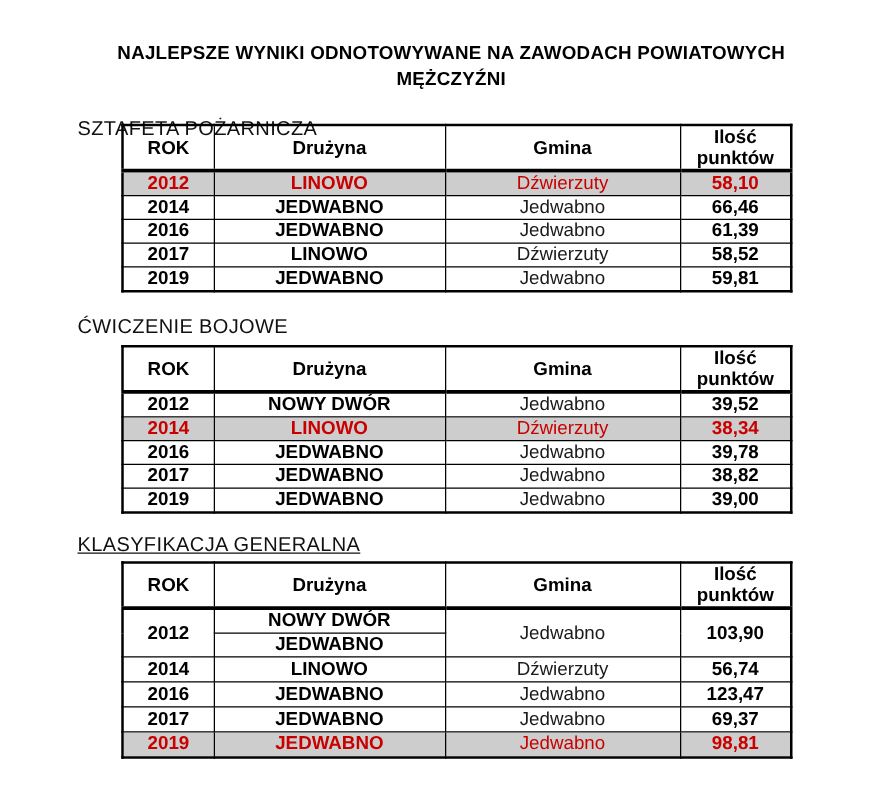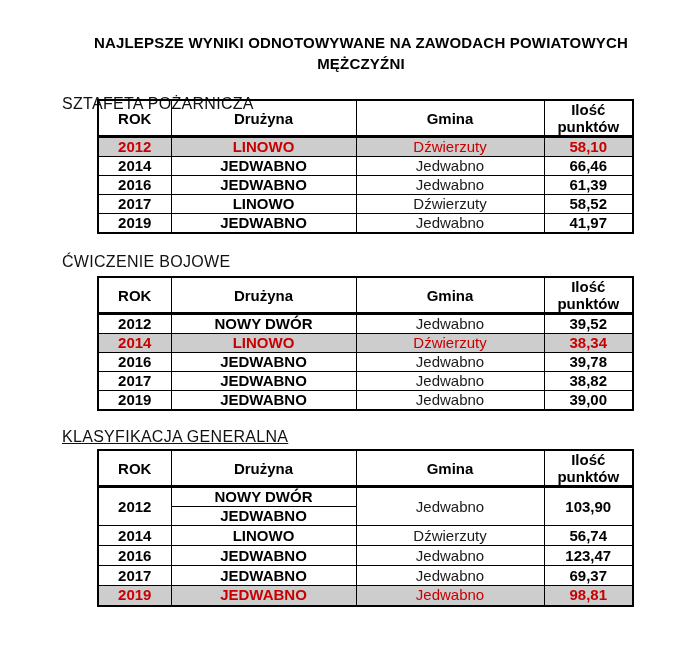--- a/index.html
+++ b/index.html
@@ -143,21 +143,21 @@
       <tr>
         <td>2017</td>
         <td>LINOWO</td>
         <td class="gmina">Dźwierzuty</td>
         <td>58,52</td>
       </tr>
       <tr>
         <td>2019</td>
         <td>JEDWABNO</td>
         <td class="gmina">Jedwabno</td>
-        <td>41,97</td>
+        <td>59,81</td>
       </tr>
     </tbody>
   </table>
 
   <div class="section-heading" id="heading-2">ĆWICZENIE BOJOWE</div>
 
   <table class="results" id="table-2">
     <colgroup>
         <col class="c-rok">
         <col class="c-druzyna">

